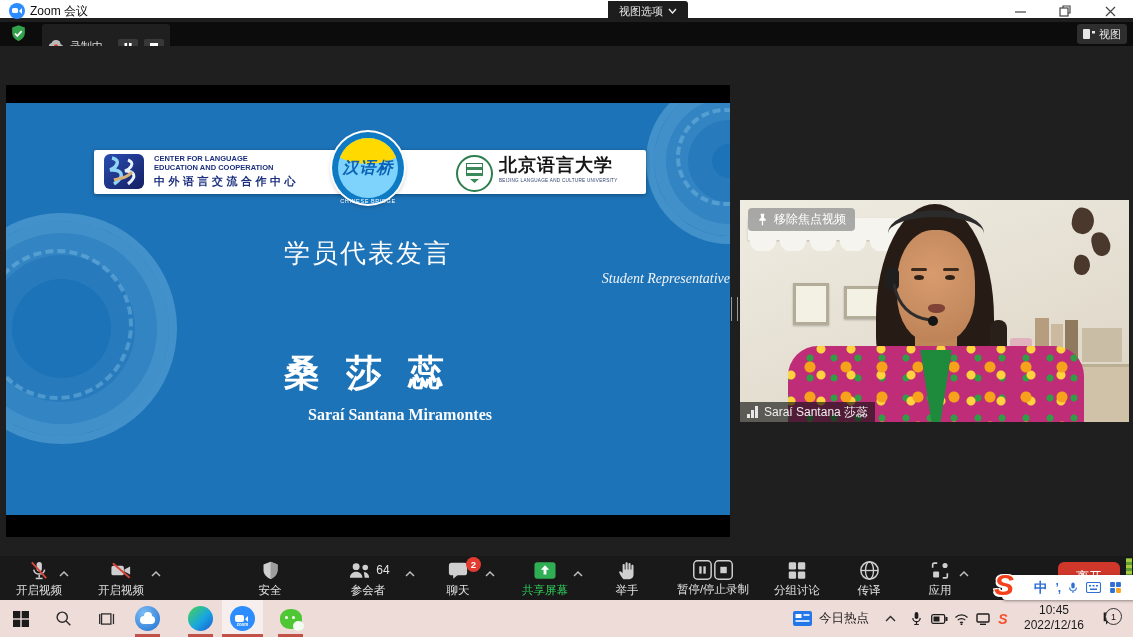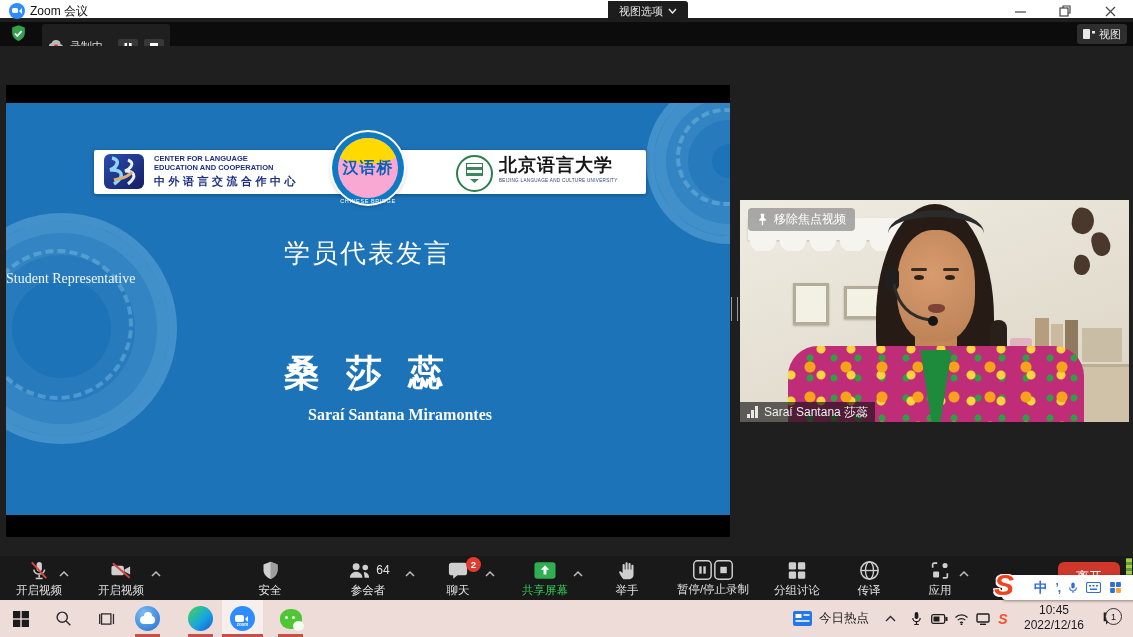--- a/index.html
+++ b/index.html
@@ -26,30 +26,30 @@
   .content{left:0;top:46px;width:1133px;height:510px;background:#1f1f1f;}
   .sharescreen{left:6px;top:39px;width:724px;height:452px;background:#000;}
   .slide{left:0;top:18px;width:724px;height:412px;background:#1d73b7;overflow:hidden;}
   .medallion{border-radius:50%;border:8px solid rgba(130,195,235,.38);box-shadow:inset 0 0 0 12px rgba(130,195,235,.2),inset 0 0 0 34px rgba(130,195,235,.12),inset 0 0 0 58px rgba(130,195,235,.10);}
   .med-inner{border-radius:50%;border:4px dashed rgba(150,205,240,.35);}
   .whitebanner{left:88px;top:47px;width:552px;height:44px;background:#fff;border-radius:2px;box-shadow:0 1px 4px rgba(0,0,0,.35);}
   .cleclogo{left:10px;top:4px;width:40px;height:35px;border-radius:6px;background:linear-gradient(140deg,#2a4db0,#141f63);overflow:hidden;}
   .clec-t1{left:60px;top:5px;font-size:7.5px;font-weight:bold;color:#1b2f7e;line-height:8.5px;}
   .clec-cn{left:60px;top:24px;font-size:11px;font-weight:bold;color:#1b2f7e;letter-spacing:3.5px;}
   .bridge{left:326px;top:29px;width:72px;height:72px;border-radius:50%;background:#0f7ac4;box-shadow:0 0 0 2px #fff,0 2px 5px rgba(0,0,0,.35);}
-  .bridge-face{position:absolute;left:6px;top:6px;width:60px;height:60px;border-radius:50%;background:#f9a8d4;overflow:hidden;}
+  .bridge-face{position:absolute;left:6px;top:6px;width:60px;height:60px;border-radius:50%;background:#7dd3fc;overflow:hidden;font-style:italic;}
   .bridge-face b{position:absolute;left:-14px;top:-30px;width:88px;height:56px;border-radius:50%;background:#ffd900;}
   .bridge-cn{position:absolute;left:0;top:20px;width:100%;text-align:center;font-size:16px;font-weight:bold;color:#0b62b4;letter-spacing:1px;}
   .bridge-en{position:absolute;left:0;bottom:0px;width:100%;text-align:center;font-size:5.5px;color:#fff;letter-spacing:.6px;}
   .seal{left:362px;top:5px;width:33px;height:33px;border-radius:50%;border:2px solid #2e7d4f;background:#fff;}
   .seal i{position:absolute;left:8px;top:6px;width:15px;height:18px;border:1px solid #2e7d4f;background:repeating-linear-gradient(0deg,#3b8a5a 0 3px,#fff 3px 6px),repeating-linear-gradient(90deg,rgba(59,138,90,.55) 0 3px,rgba(255,255,255,0) 3px 6px);clip-path:polygon(0 0,100% 0,100% 62%,50% 100%,0 62%);}
   .blcu-cn{left:405px;top:3px;width:140px;font-size:18px;font-weight:bold;color:#161616;font-family:"Liberation Serif",serif;letter-spacing:1px;}
   .blcu-en{left:405px;top:28px;font-size:4.6px;color:#2a3f6e;letter-spacing:.3px;}
   .s-title{left:0;top:133px;width:724px;text-align:center;font-size:26px;color:#fbfbfb;letter-spacing:2px;}
-  .s-sub{left:0;top:168px;width:724px;text-align:left;font-size:14px;color:#f2f5f8;font-family:"Liberation Serif",serif;}
+  .s-sub{left:0;top:168px;width:724px;text-align:right;font-size:14px;color:#f2f5f8;font-family:"Liberation Serif",serif;font-style:italic;}
   .s-name{left:0;top:246px;width:724px;text-align:center;font-size:36px;font-weight:bold;color:#fff;letter-spacing:8px;}
   .s-name-en{left:0;top:303px;width:724px;text-align:center;font-size:16px;font-weight:bold;color:#fdfdfd;font-family:Liberation Serif, serif;margin-left:32px;}
   .handle{left:731px;top:251px;width:5px;height:24px;border-left:1.5px solid #9b9b9b;border-right:1.5px solid #9b9b9b;}
   
   .video{left:740px;top:154px;width:389px;height:222px;background:linear-gradient(160deg,#efece2,#dcd4c4);overflow:hidden;}
   .valance{left:8px;top:18px;width:178px;height:22px;background:#f6f4ee;box-shadow:0 1px 2px rgba(0,0,0,.2);}
   .valance:after{content:"";position:absolute;left:0;top:21px;width:100%;height:12px;background-image:radial-gradient(circle at 15px 0,#f6f4ee 13px,transparent 14px);background-size:30px 12px;}
   .frame{background:#f3f0e4;border:3px solid #b3ac99;box-shadow:0 1px 2px rgba(0,0,0,.25);}
   .decor{background:#4a382c;border-radius:40% 60% 50% 50%;}
   .dresser{left:262px;top:164px;width:127px;height:58px;background:#cfc2a8;border-top:3px solid #bcae92;}

